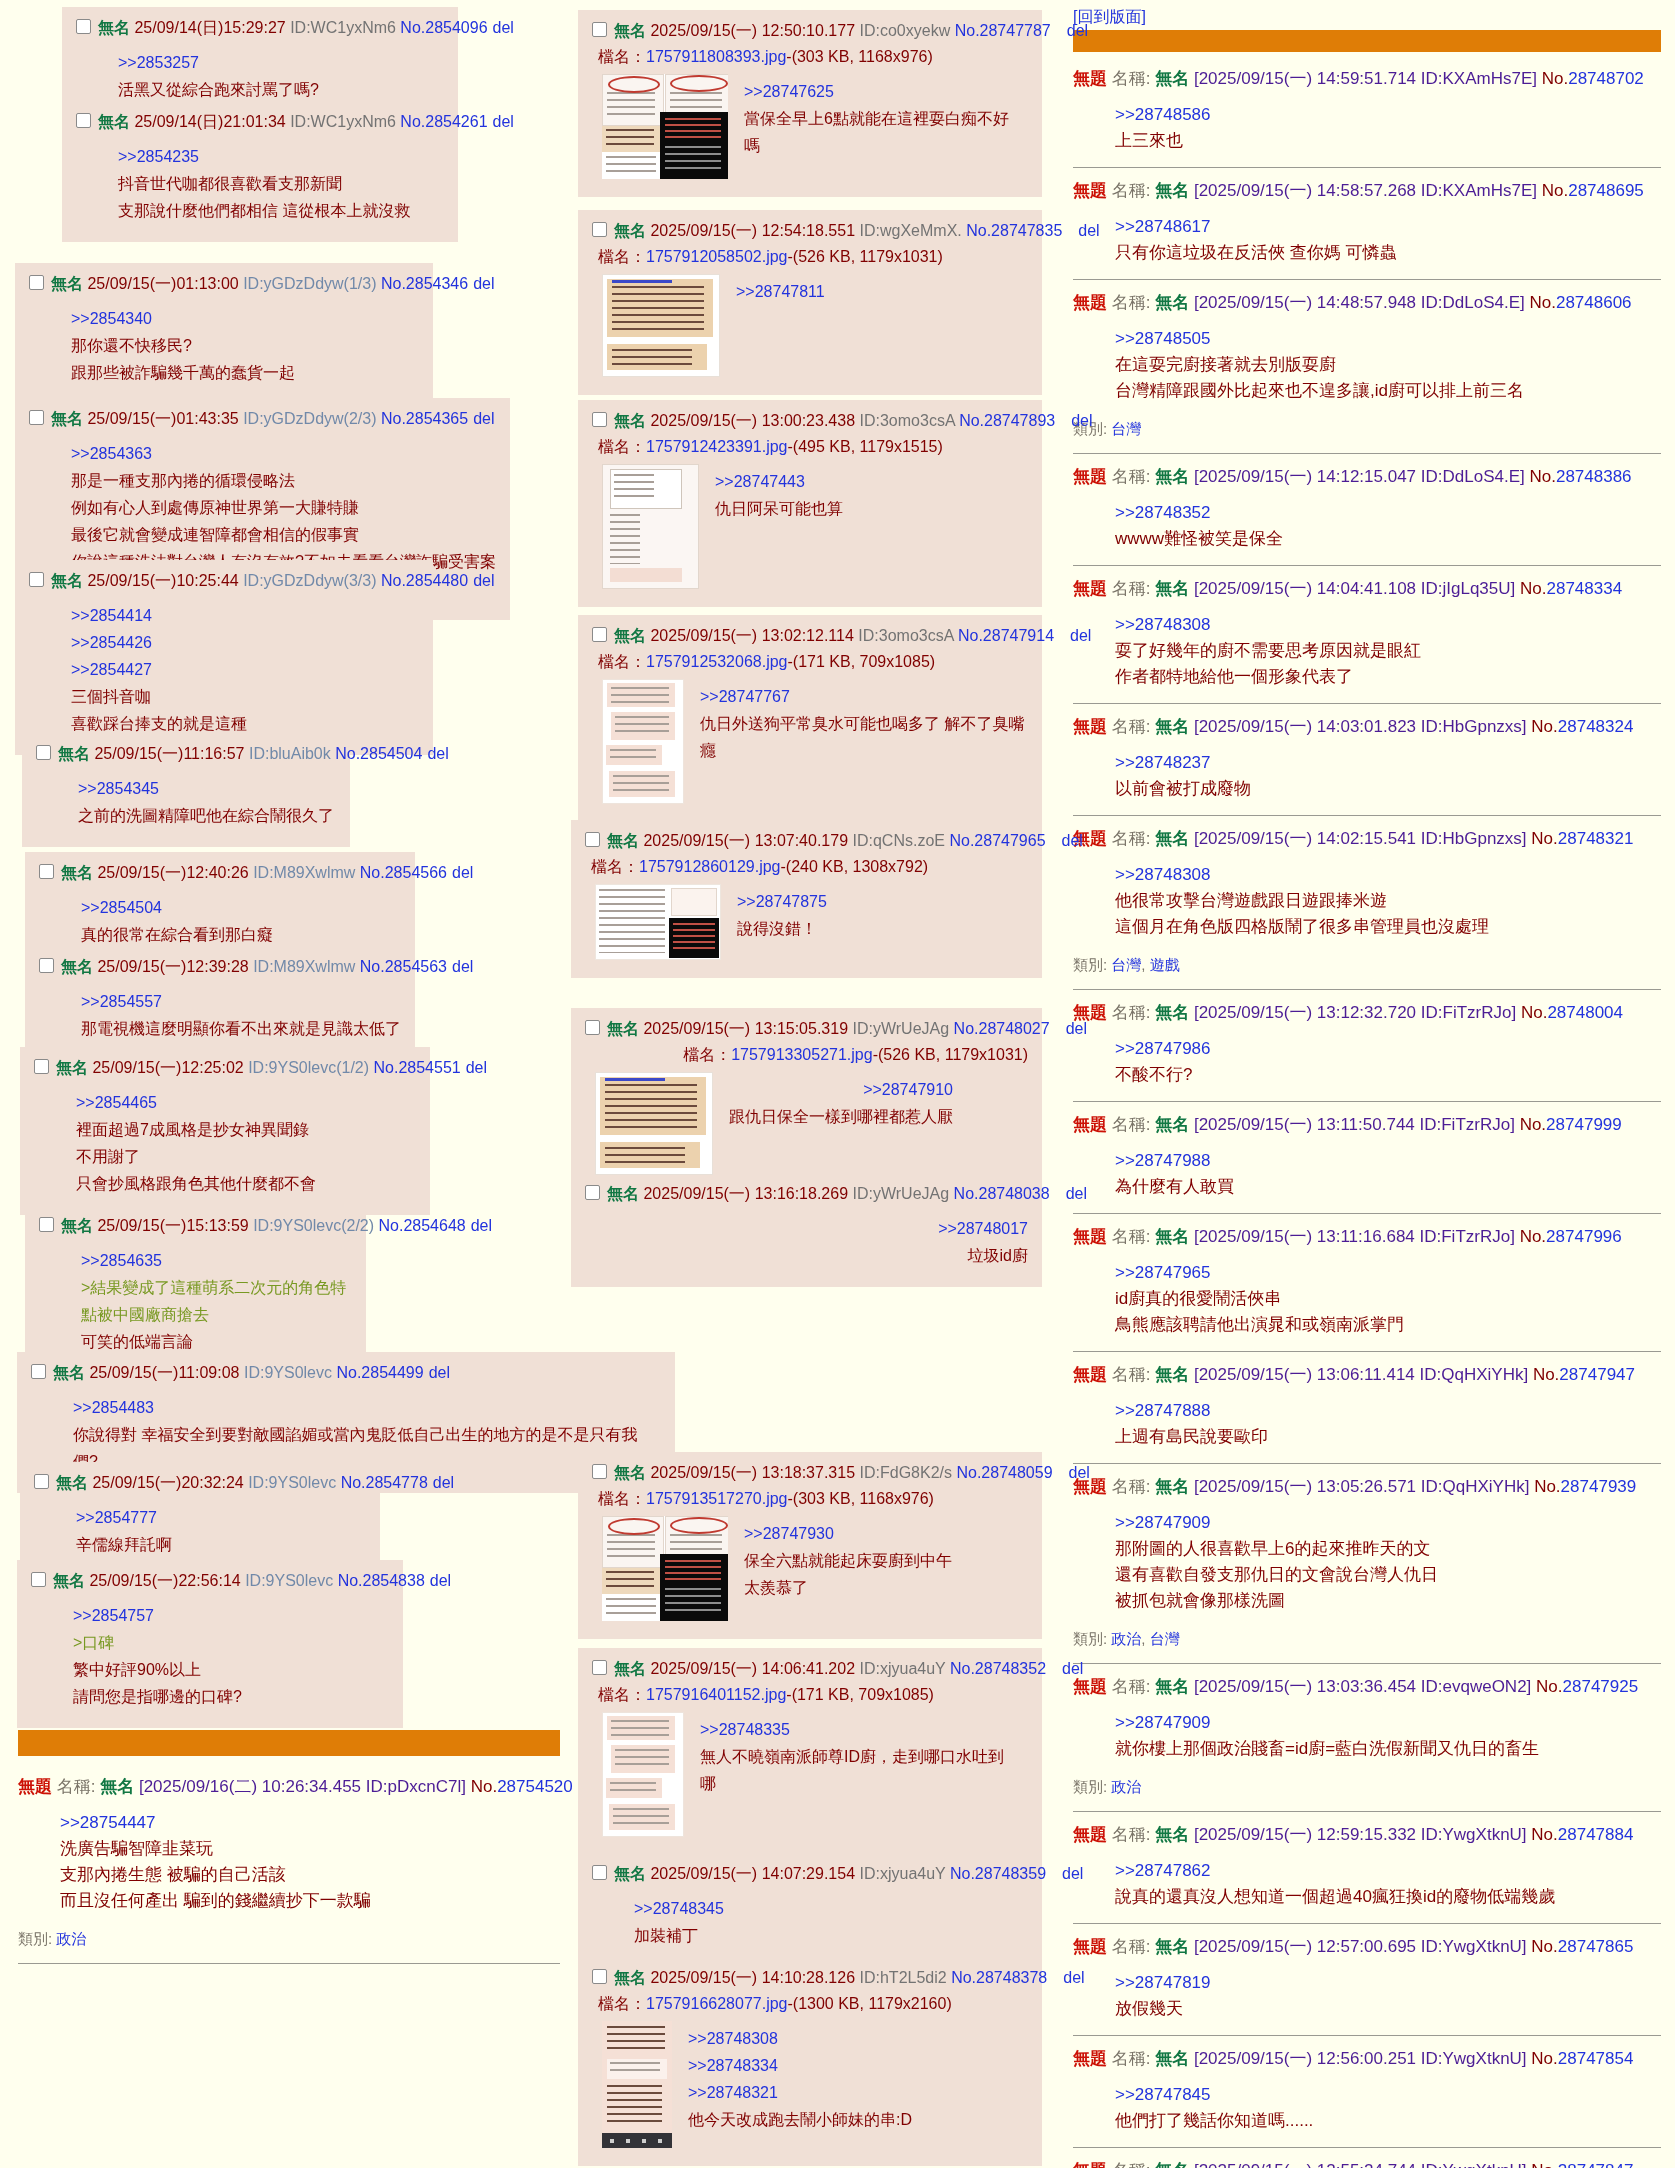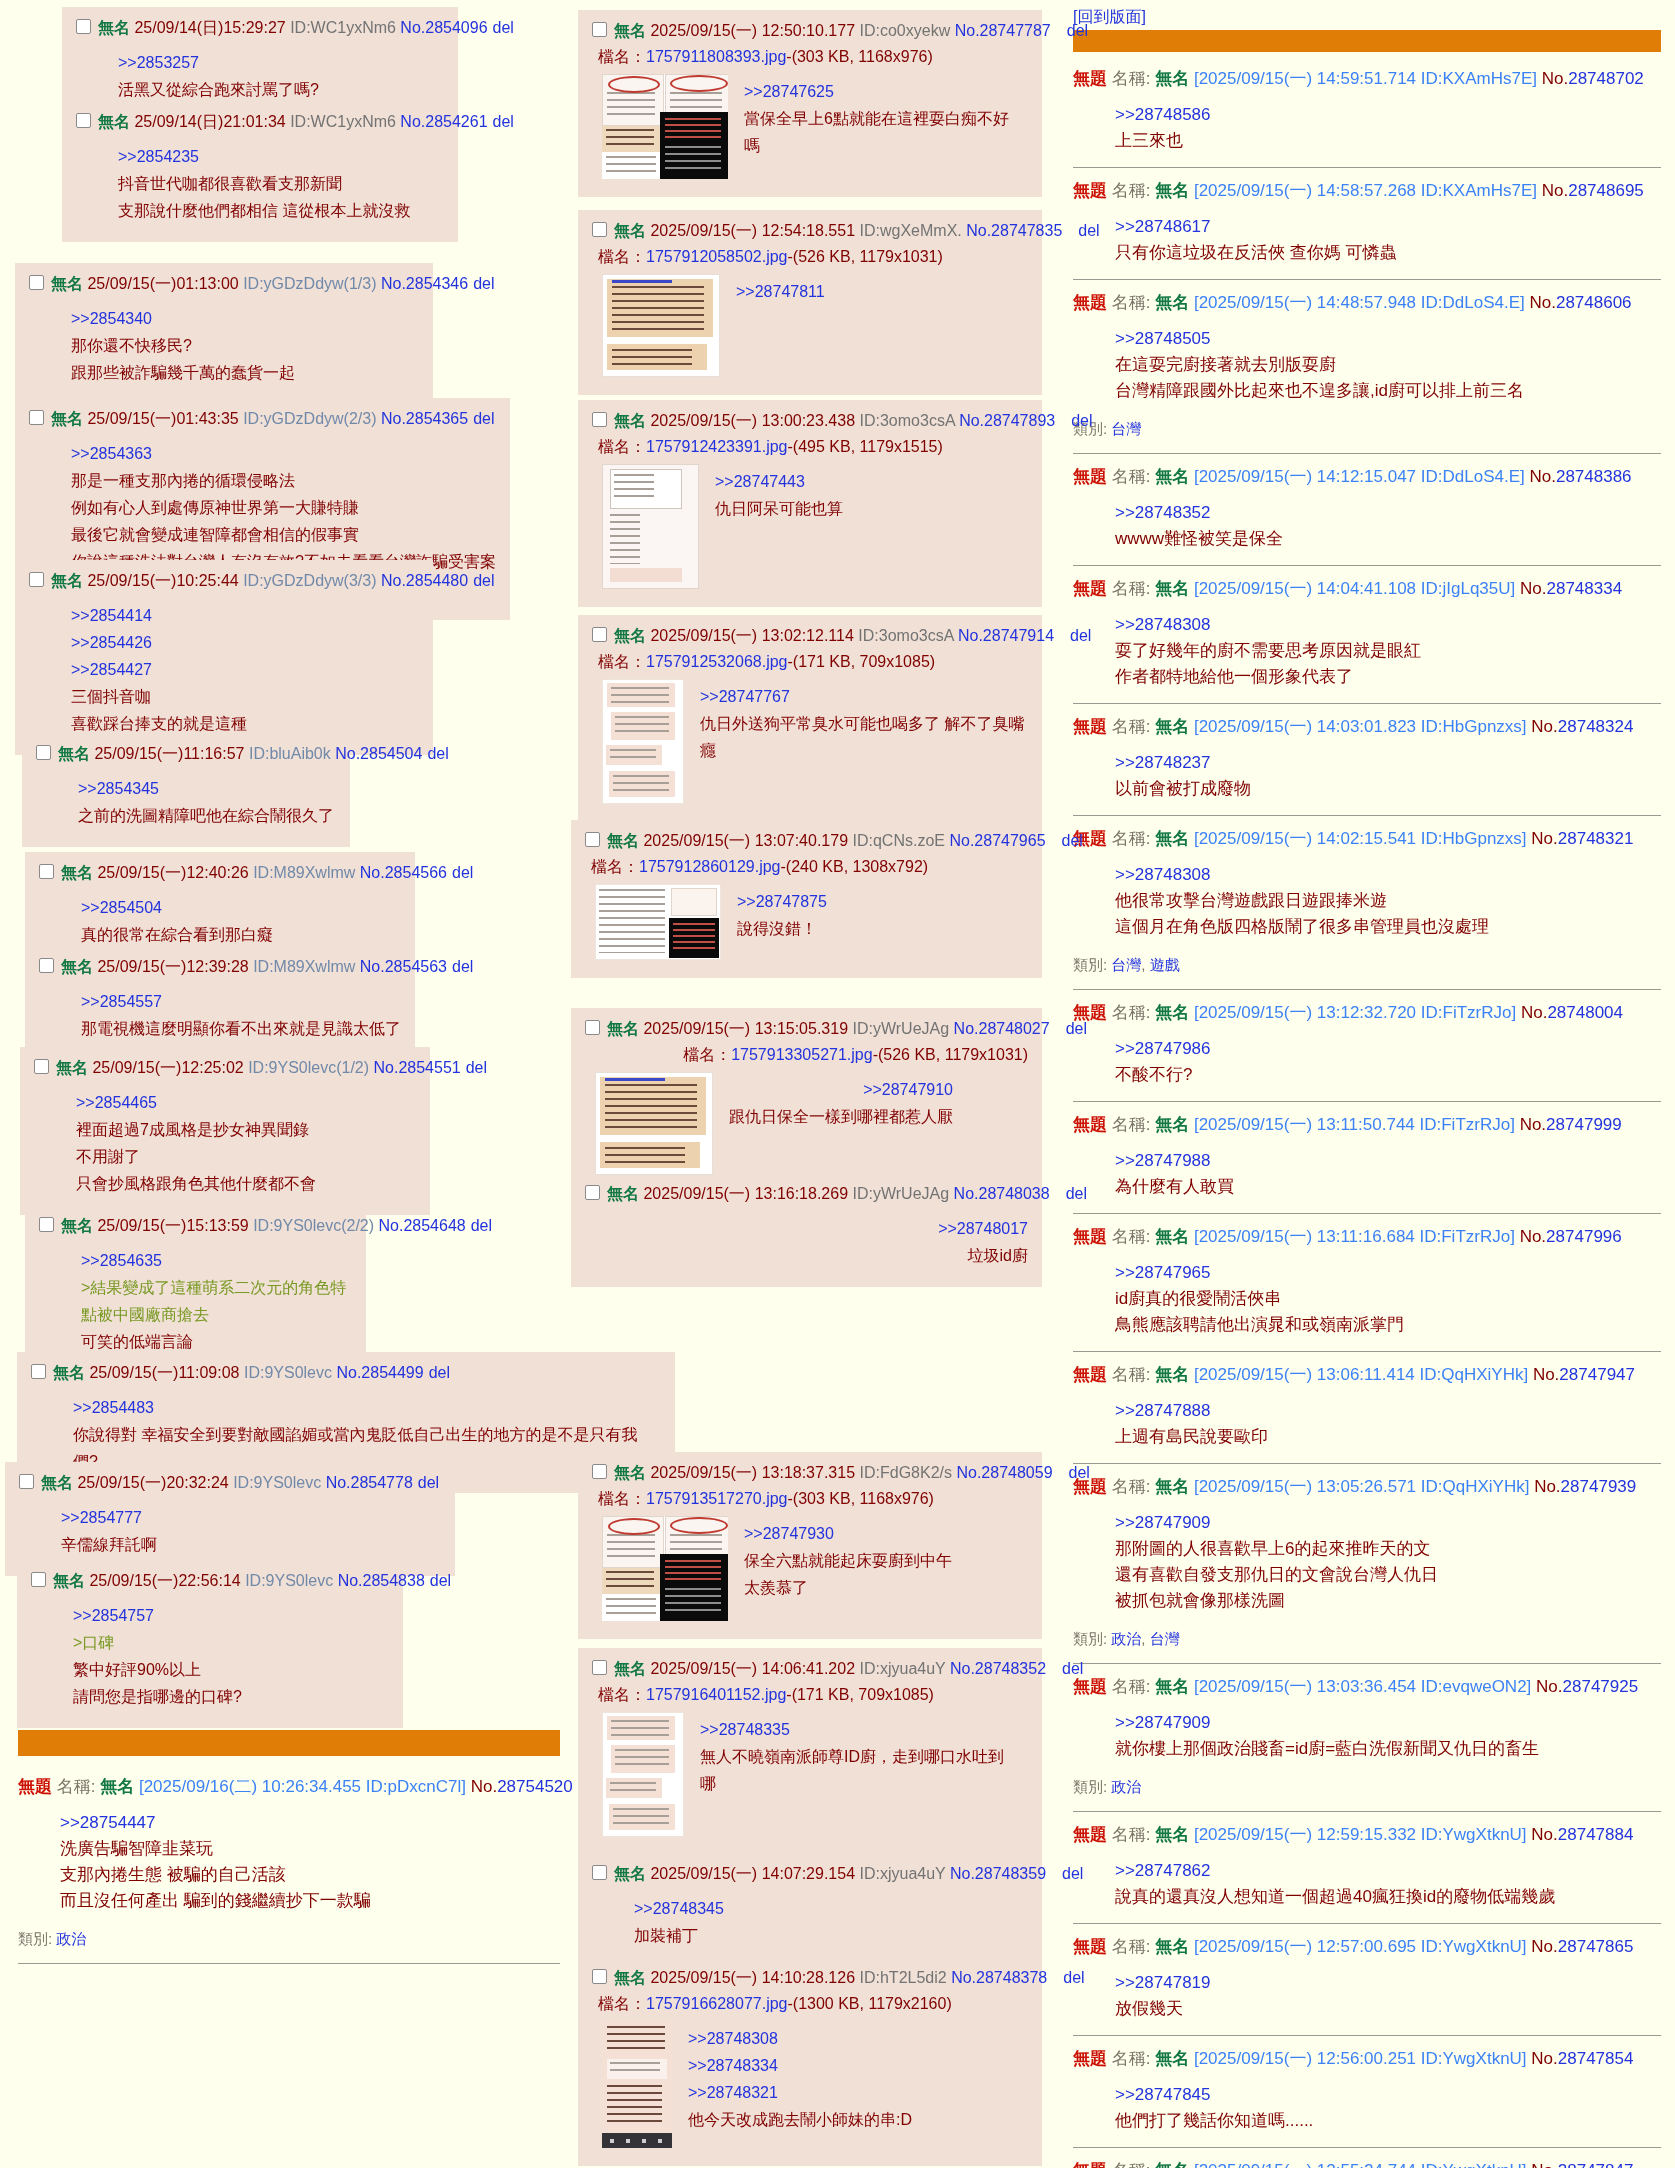--- a/index.html
+++ b/index.html
@@ -40,21 +40,21 @@
   .cats .lnk{font-size:15px;}
   
   #right-col{position:absolute;left:1073px;top:6px;width:588px;}
   .backline{line-height:22px;margin-bottom:2px;}
   .obar{background:#DF7D06;height:22px;margin-bottom:4px;}
   .thread{padding-top:10px;font-size:17px;}
   .t-header{line-height:26px;white-space:nowrap;}
   .t-title{color:#CC1105;font-weight:bold;}
   .t-namelabel{color:#7a7468;}
   .t-poster{color:#117743;font-weight:bold;}
-  .t-bracket{color:#3b82f6;}
+  .t-bracket{color:#4c1d95;}
   .t-noprefix{color:#800000;}
   .thread .p-content{margin-top:10px;}
   .thread .line,.thread .qlink{line-height:26px;}
   hr{border:none;border-top:1px solid #9a9a92;margin:13px 0 0 0;}
   
   #left-thread{position:absolute;left:18px;top:1730px;width:1000px;font-size:17px;}
   #left-thread .obar{width:542px;height:26px;margin-bottom:8px;}
   #left-thread hr{width:542px;}
   .tl2{background:repeating-linear-gradient(180deg,#a89f98 0 2px,transparent 2px 7px);}
   .tl2r{background:repeating-linear-gradient(180deg,#c05045 0 2px,transparent 2px 6px);}
@@ -329,21 +329,21 @@
     </div>
     <div class="block" style="left: 17px; top: 1352px; width: 658px;">
       <div class="post">
         <div class="p-header"><span class="chk"></span><span class="pname">無名</span> <span class="pdate">25/09/15(一)11:09:08</span> <span class="pid-slate">ID:9YS0levc</span> <span class="lnk">No.2854499</span><span class="lnk del">del</span></div>
         <div class="p-content">
           <span class="qlink lnk">&gt;&gt;2854483</span>
           <div class="line">你說得對 幸福安全到要對敵國諂媚或當內鬼貶低自己出生的地方的是不是只有我們?</div>
         </div>
       </div>
     </div>
-    <div class="block" style="left: 5px; top: 1462px; width: 450px;">
+    <div class="block" style="left: 20px; top: 1462px; width: 360px;">
       <div class="post">
         <div class="p-header"><span class="chk"></span><span class="pname">無名</span> <span class="pdate">25/09/15(一)20:32:24</span> <span class="pid-slate">ID:9YS0levc</span> <span class="lnk">No.2854778</span><span class="lnk del">del</span></div>
         <div class="p-content">
           <span class="qlink lnk">&gt;&gt;2854777</span>
           <div class="line">辛儒線拜託啊</div>
         </div>
       </div>
     </div>
     <div class="block" style="left: 17px; top: 1560px; width: 386px;">
       <div class="post">

